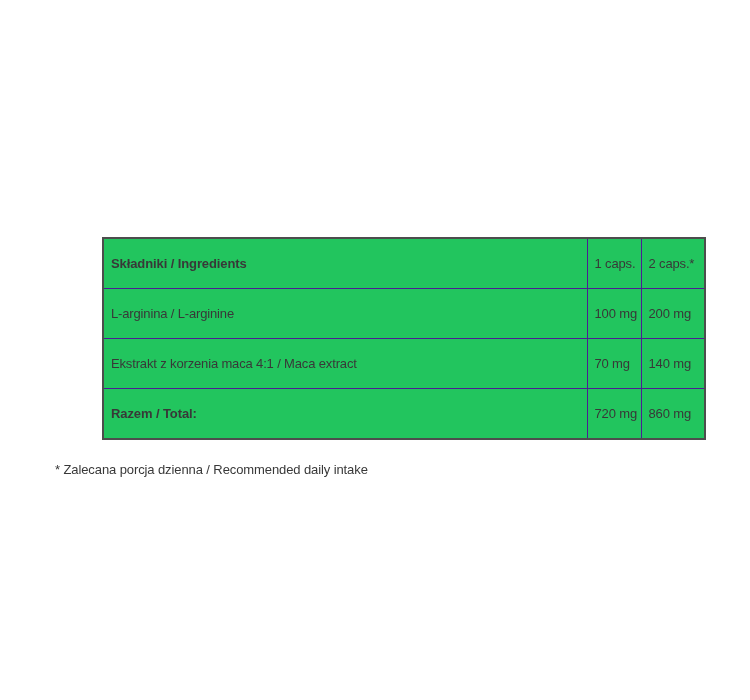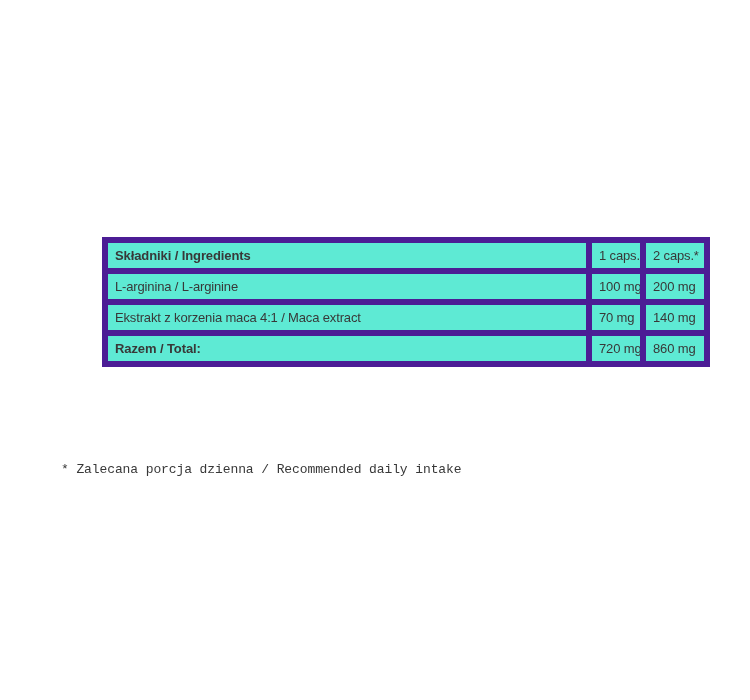--- a/index.html
+++ b/index.html
@@ -19,48 +19,47 @@
   table.ingredients {
     position: absolute;
     left: 102px;
     top: 237px;
     width: 602px;
     border-collapse: collapse;
     table-layout: fixed;
     border: 2px solid #4d4d4d;
   }
   table.ingredients td {
-    border: 6px solid #4c1d95;
+    border: 1px solid #4c1d95;
     height: 25px;
-    padding: 0 7px;
+    padding: 12px 7px;
     font-size: 13px;
     letter-spacing: -0.15px;
     line-height: 25px;
     color: #383838;
     white-space: nowrap;
     overflow: hidden;
     vertical-align: middle;
-    background: #5eead4;
+    background: #22c55e;
   }
   table.ingredients td.bold {
     font-weight: bold;
     letter-spacing: -0.1px;
   }
   col.c-name { width: 484px; }
   col.c-v1   { width: 54px; }
   col.c-v2   { width: 64px; }
   .footnote {
     position: absolute;
-    left: 61px;
+    left: 55px;
     top: 462px;
     font-size: 13px;
     letter-spacing: -0.1px;
     color: #383838;
     white-space: nowrap;
-    font-family: Liberation Mono, monospace;
   }
 </style>
 </head>
 <body>
 
 <div class="stage">
 
   <table class="ingredients">
     <colgroup>
       <col class="c-name">

